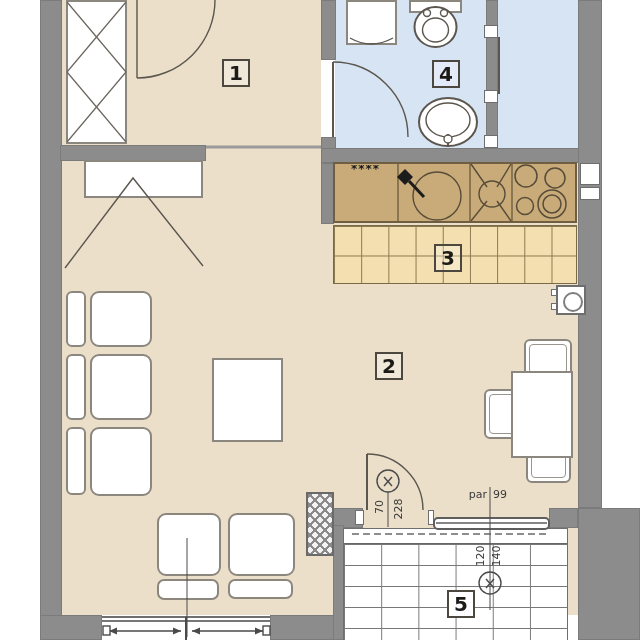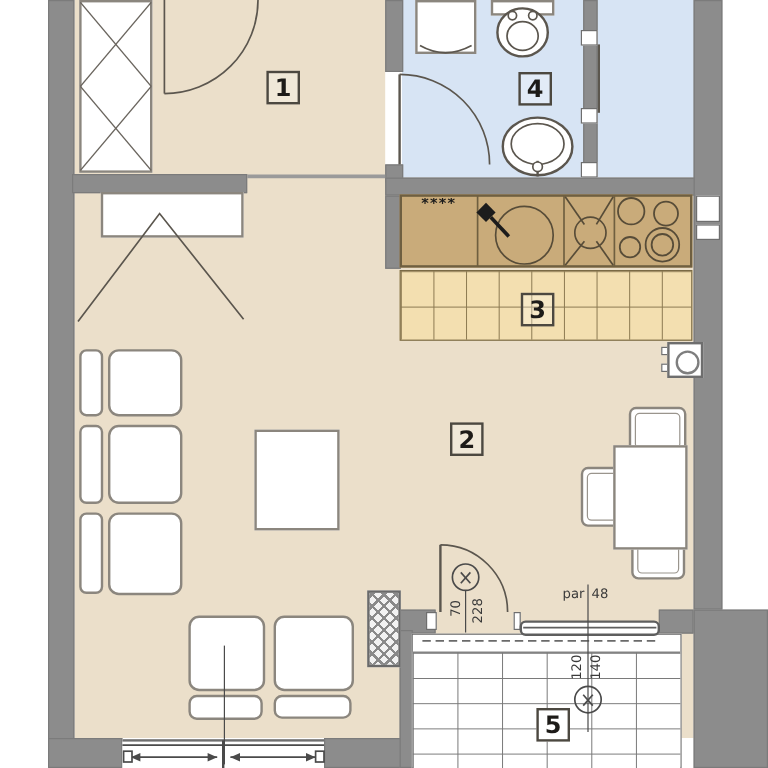--- a/index.html
+++ b/index.html
@@ -223,19 +223,19 @@
     </g>
   </svg>
 
   <div class="label-box" style="left:222px;top:59px;">1</div>
   <div class="label-box" style="left:375px;top:352px;">2</div>
   <div class="label-box" style="left:434px;top:244px;">3</div>
   <div class="label-box" style="left:432px;top:60px;">4</div>
   <div class="label-box" style="left:447px;top:590px;background:#fff;">5</div>
 
   <div class="ann" style="left:461px;top:489px;width:26px;text-align:right;">par</div>
-  <div class="ann" style="left:493px;top:489px;width:22px;">48</div>
+  <div class="ann" style="left:493px;top:489px;width:22px;">99</div>
   <div class="vtext" style="left:365px;top:501px;">70</div>
   <div class="vtext" style="left:384px;top:503px;">228</div>
   <div class="vtext" style="left:466px;top:550px;">120</div>
   <div class="vtext" style="left:482px;top:550px;">140</div>
 
 </div>
 
 </body></html>

